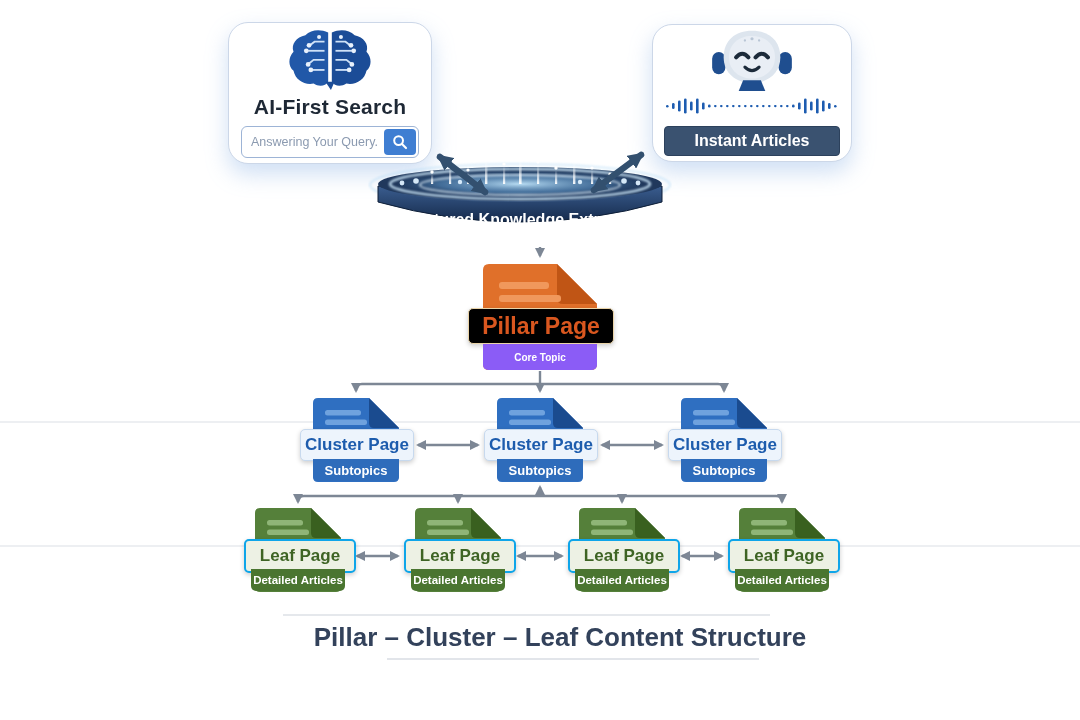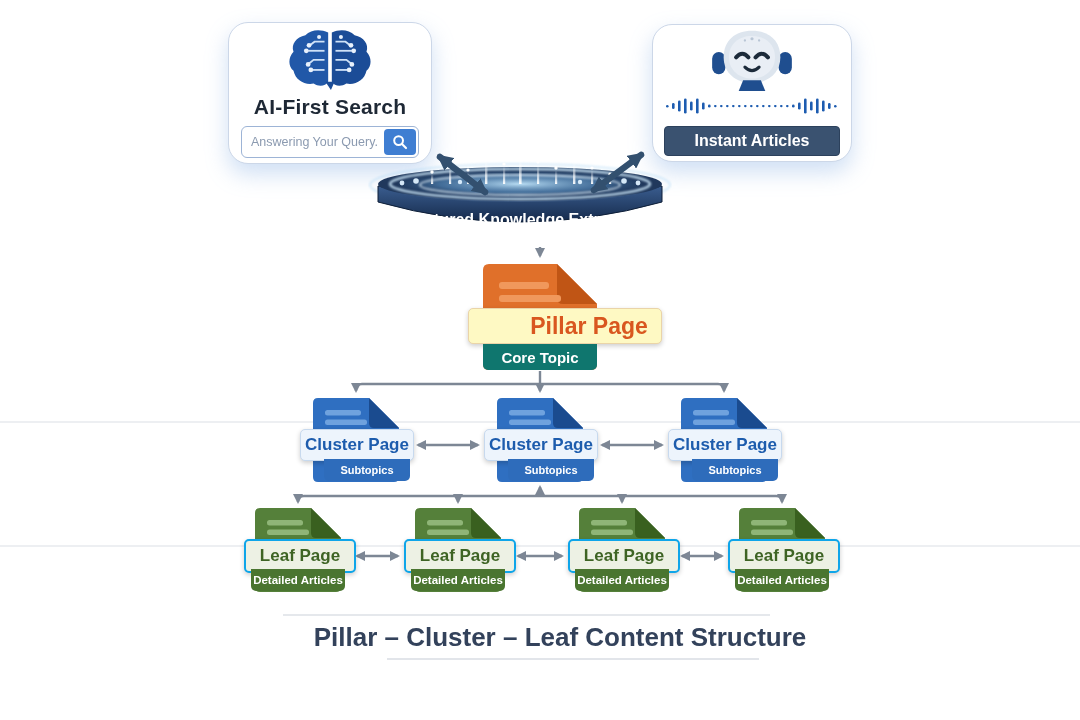--- a/index.html
+++ b/index.html
@@ -16,27 +16,27 @@
                    font-size:12.5px;color:#5e6f8c;padding:0 4px 0 9px;min-width:0;}
   .searchbar input::placeholder{color:#8b9ab0;opacity:1;}
   .sb-btn{width:32px;height:26px;margin:2px;background:#3f7ed2;border:none;border-radius:4px;
           display:flex;align-items:center;justify-content:center;cursor:pointer;flex:0 0 auto;}
   .sol-btn{width:176px;height:30px;margin-top:8px;background:#3a5270;border:1px solid #2c415c;border-radius:4px;
            color:#fff;font-family:inherit;font-size:16px;font-weight:700;display:flex;align-items:center;justify-content:center;cursor:pointer;}
   
   .node{position:absolute;}
   .banner{position:absolute;display:flex;align-items:center;justify-content:center;font-weight:800;
           border-radius:5px;box-shadow:0 2px 5px rgba(0,0,0,.20);}
-  .banner-pillar{background:#fef9c3;color:#D9571F;font-size:23px;border:1px solid #ead4a8;padding-left:48px;}
+  .banner-pillar{background:#000000;color:#D9571F;font-size:23px;border:1px solid #ead4a8;}
   .banner-cluster{background:#EDF4FC;color:#1D5CAD;font-size:17px;border:1px solid #c7d9ee;}
   .banner-leaf{background:#EDF1E4;color:#3E6424;font-size:17px;border:2px solid #0ea5e9;}
   .band{position:absolute;display:flex;align-items:center;justify-content:center;color:#fff;font-weight:700;
         border-radius:0 0 5px 5px;}
-  .band-pillar{background:#0f766e;font-size:15px;}
-  .band-cluster{background:#2E6CBB;font-size:11px;margin-left:11px;}
+  .band-pillar{background:#8b5cf6;font-size:10px;}
+  .band-cluster{background:#2E6CBB;font-size:13px;}
   .band-leaf{background:#4A7530;font-size:11.5px;}
   
   .doc-orange .d-body{fill:#E0702A;} .doc-orange .d-flap{fill:#C05515;} .doc-orange .d-line{fill:#F0985C;}
   .doc-blue .d-body{fill:#2F6FC1;} .doc-blue .d-flap{fill:#1A4B8F;} .doc-blue .d-line{fill:#6FA2DE;}
   .doc-green .d-body{fill:#55803A;} .doc-green .d-flap{fill:#39601F;} .doc-green .d-line{fill:#8FB577;}
   .footer-title{position:absolute;top:622px;left:0;width:100%;text-align:center;
                 font-size:26px;font-weight:800;color:#33425b;padding-left:20px;}
   .overlay{position:absolute;left:0;top:0;}
 </style>
 </head>

